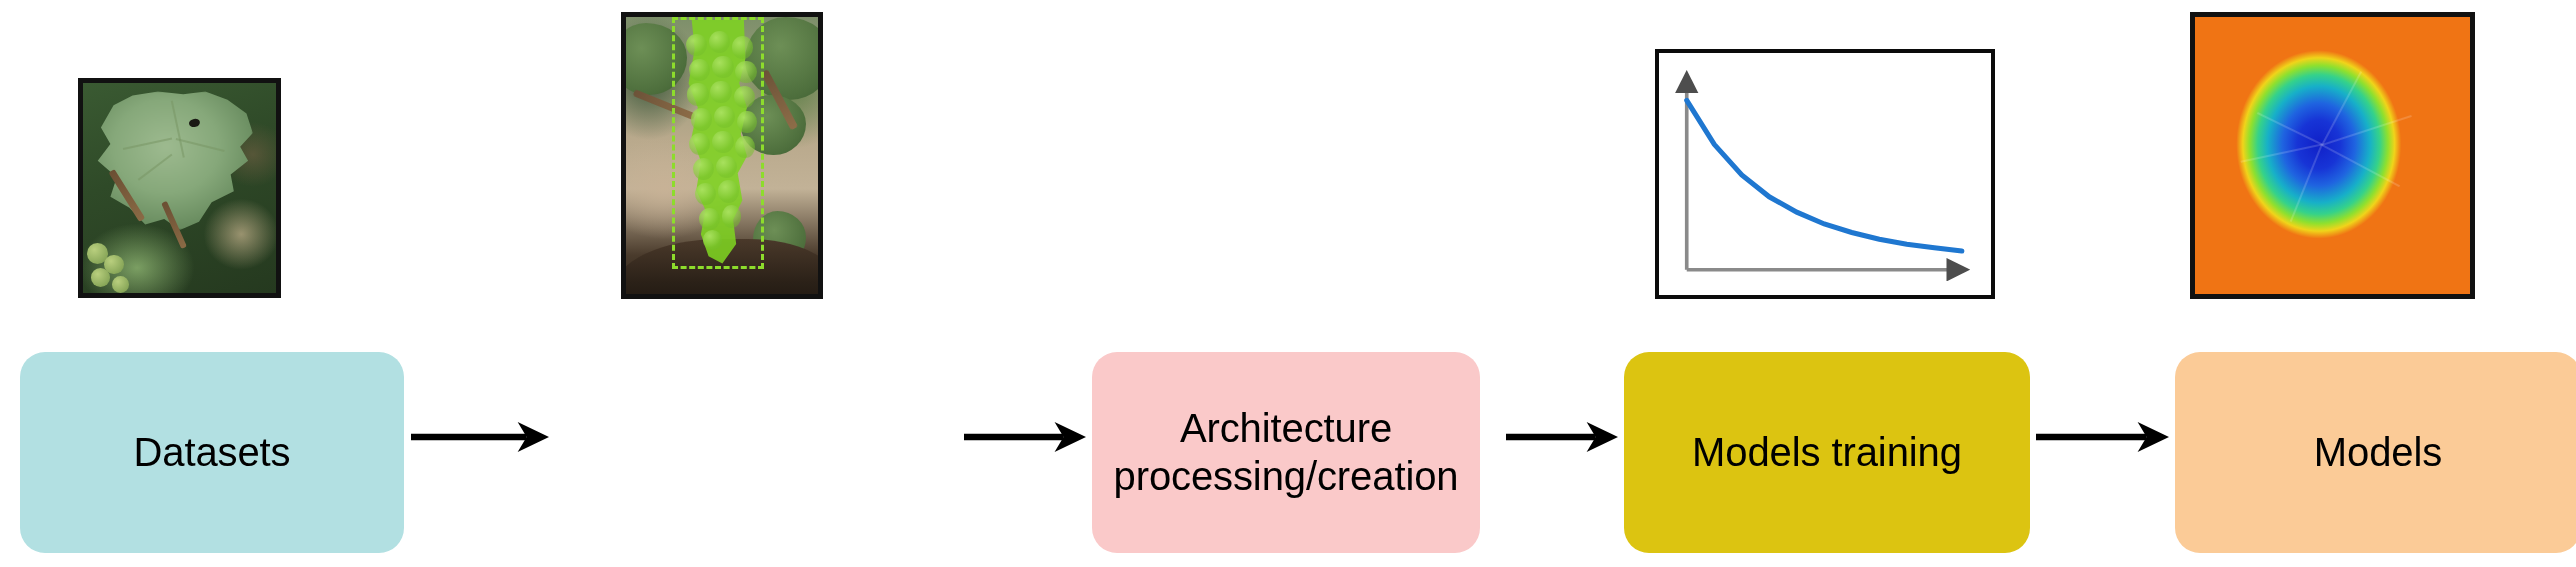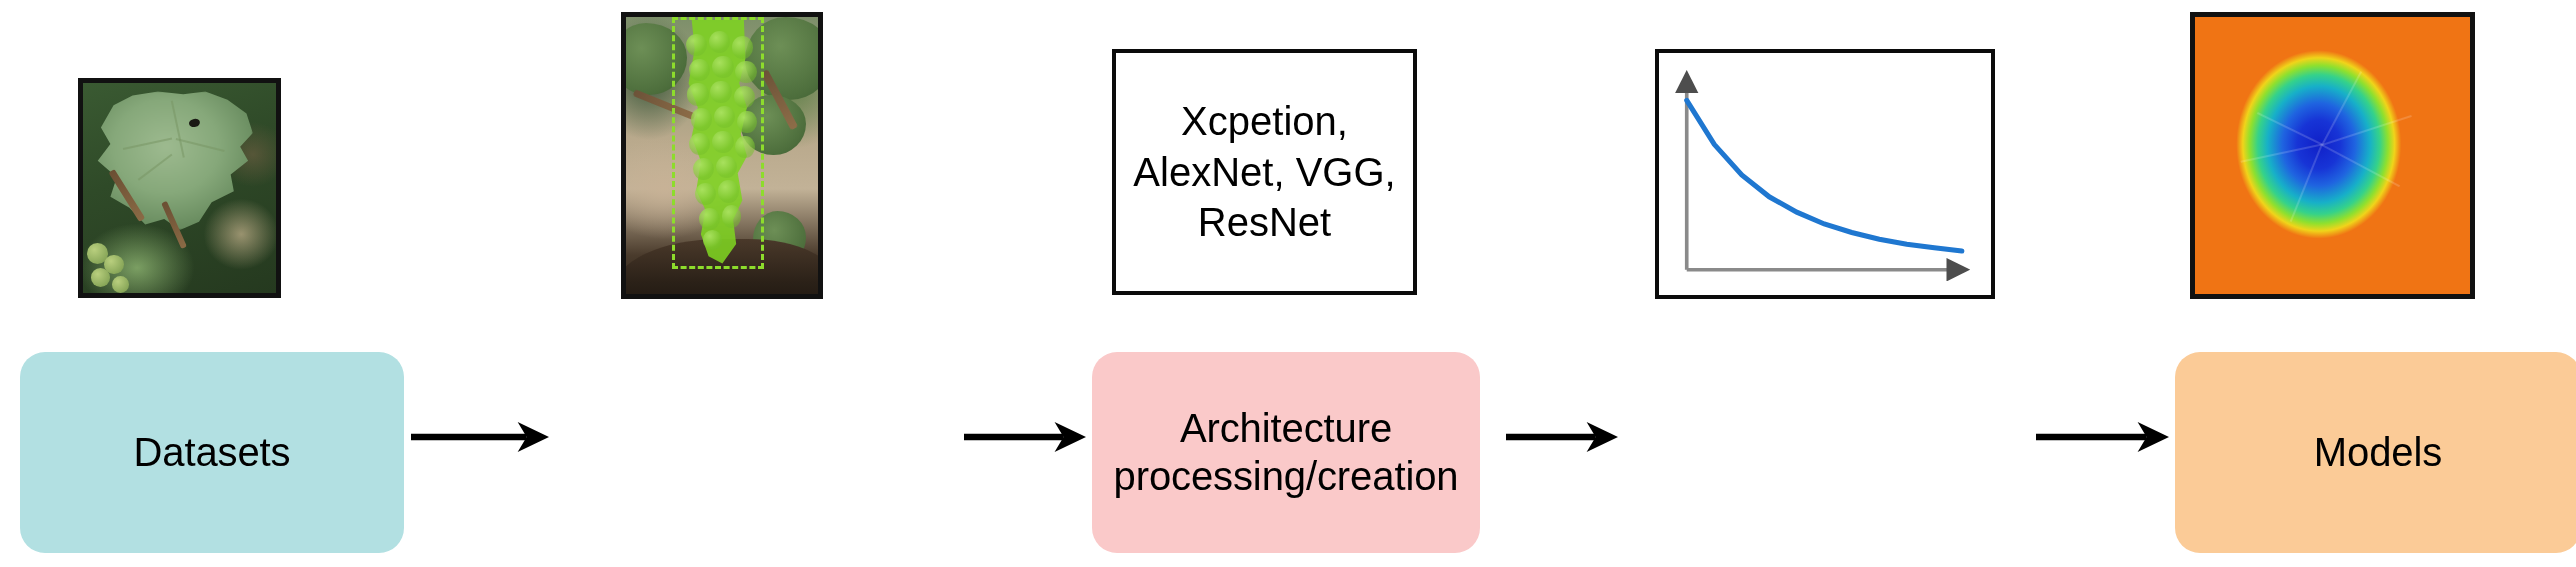--- a/index.html
+++ b/index.html
@@ -250,27 +250,20 @@
     <div class="berry" style="left:35%;top:51%;width:11%;height:8%;"></div>
     <div class="berry" style="left:47%;top:50%;width:11%;height:8%;"></div>
     <div class="berry" style="left:36%;top:60%;width:11%;height:8%;"></div>
     <div class="berry" style="left:48%;top:59%;width:11%;height:8%;"></div>
     <div class="berry" style="left:38%;top:69%;width:11%;height:8%;"></div>
     <div class="berry" style="left:50%;top:68%;width:10%;height:8%;"></div>
     <div class="berry" style="left:40%;top:77%;width:10%;height:7%;"></div>
     <div class="bbox"></div>
   </div>
 
-  <div class="arch-card" id="ill-arch" style="left: 1112px; top: 49px; width: 305px; height: 246px; border-color: rgb(11, 11, 11);">
-    <div>
-      <span>Xcpetion,</span>
-      <span>AlexNet, VGG,</span>
-      <span>ResNet</span>
-    </div>
-  </div>
 
   <div class="chart-card" id="ill-chart" style="left: 1655px; top: 49px; width: 340px; height: 250px; border-color: rgb(11, 11, 11);">
     <svg viewBox="0 0 455 335" preserveAspectRatio="none">
       <defs>
         <marker id="axArrow" viewBox="0 0 10 10" refX="8" refY="5" markerWidth="6.5" markerHeight="6.5" orient="auto-start-reverse">
           <path d="M 0 0 L 10 5 L 0 10 z" fill="#4d4d4d"></path>
         </marker>
       </defs>
 
       <line x1="38" y1="300" x2="38" y2="30" stroke="#8a8a8a" stroke-width="5" marker-end="url(#axArrow)"></line>
@@ -298,20 +291,25 @@
   </div>
 
 
   <div class="pipe-box" id="step-2" style="left: 1092px; top: 352px; width: 388px; height: 201px; background: rgb(250, 201, 201);">
     <div>
       <span>Architecture</span>
       <span>processing/creation</span>
     </div>
   </div>
 
+  <div class="pipe-box" id="step-3" style="left: 1624px; top: 352px; width: 406px; height: 201px; background: rgb(220, 196, 17);">
+    <div>
+      <span>Models training</span>
+    </div>
+  </div>
 
   <div class="pipe-box" id="step-4" style="left: 2175px; top: 352px; width: 406px; height: 201px; background: rgb(251, 203, 151);">
     <div>
       <span>Models</span>
     </div>
   </div>
 
   <div class="arrow" id="arr-0" style="left: 411px; top: 422px; width: 138px;">
       <svg width="138" height="30" viewBox="0 0 185 40">
         <line x1="0" y1="20" x2="155" y2="20" stroke="#000000" stroke-width="9"></line>

